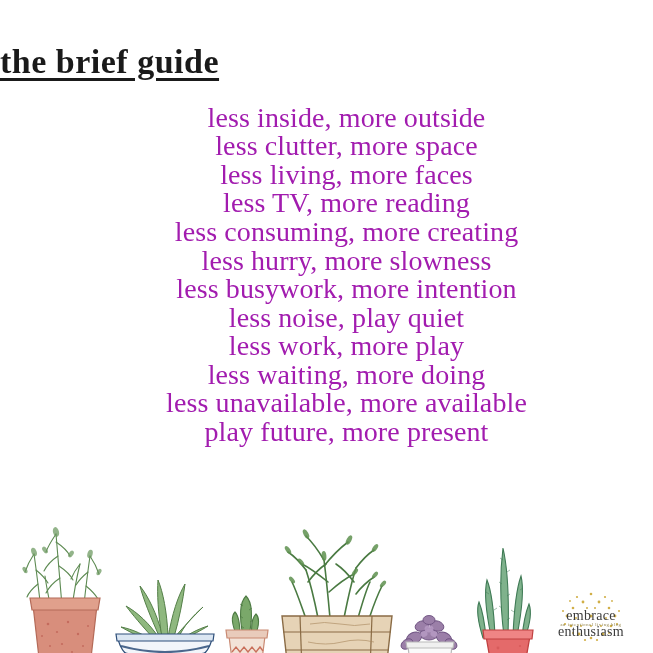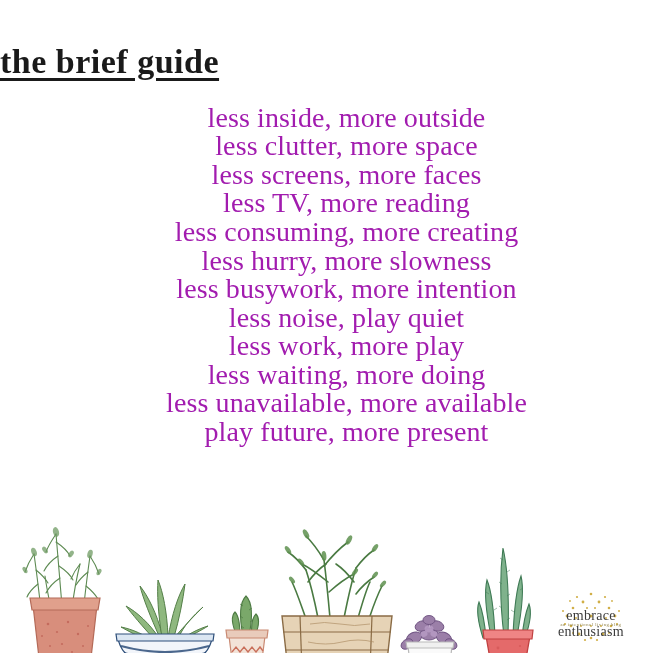--- a/index.html
+++ b/index.html
@@ -82,21 +82,21 @@
 </head>
 <body>
 
 <div class="page">
 
   <h1 class="title">the brief guide</h1>
 
   <div class="lines">
     <div class="line">less inside, more outside</div>
     <div class="line">less clutter, more space</div>
-    <div class="line">less screens, more faces</div>
+    <div class="line">less living, more faces</div>
     <div class="line">less TV, more reading</div>
     <div class="line">less consuming, more creating</div>
     <div class="line">less hurry, more slowness</div>
     <div class="line">less busywork, more intention</div>
     <div class="line">less noise, play quiet</div>
     <div class="line">less work, more play</div>
     <div class="line">less waiting, more doing</div>
     <div class="line">less unavailable, more available</div>
     <div class="line">play future, more present</div>
   </div>

